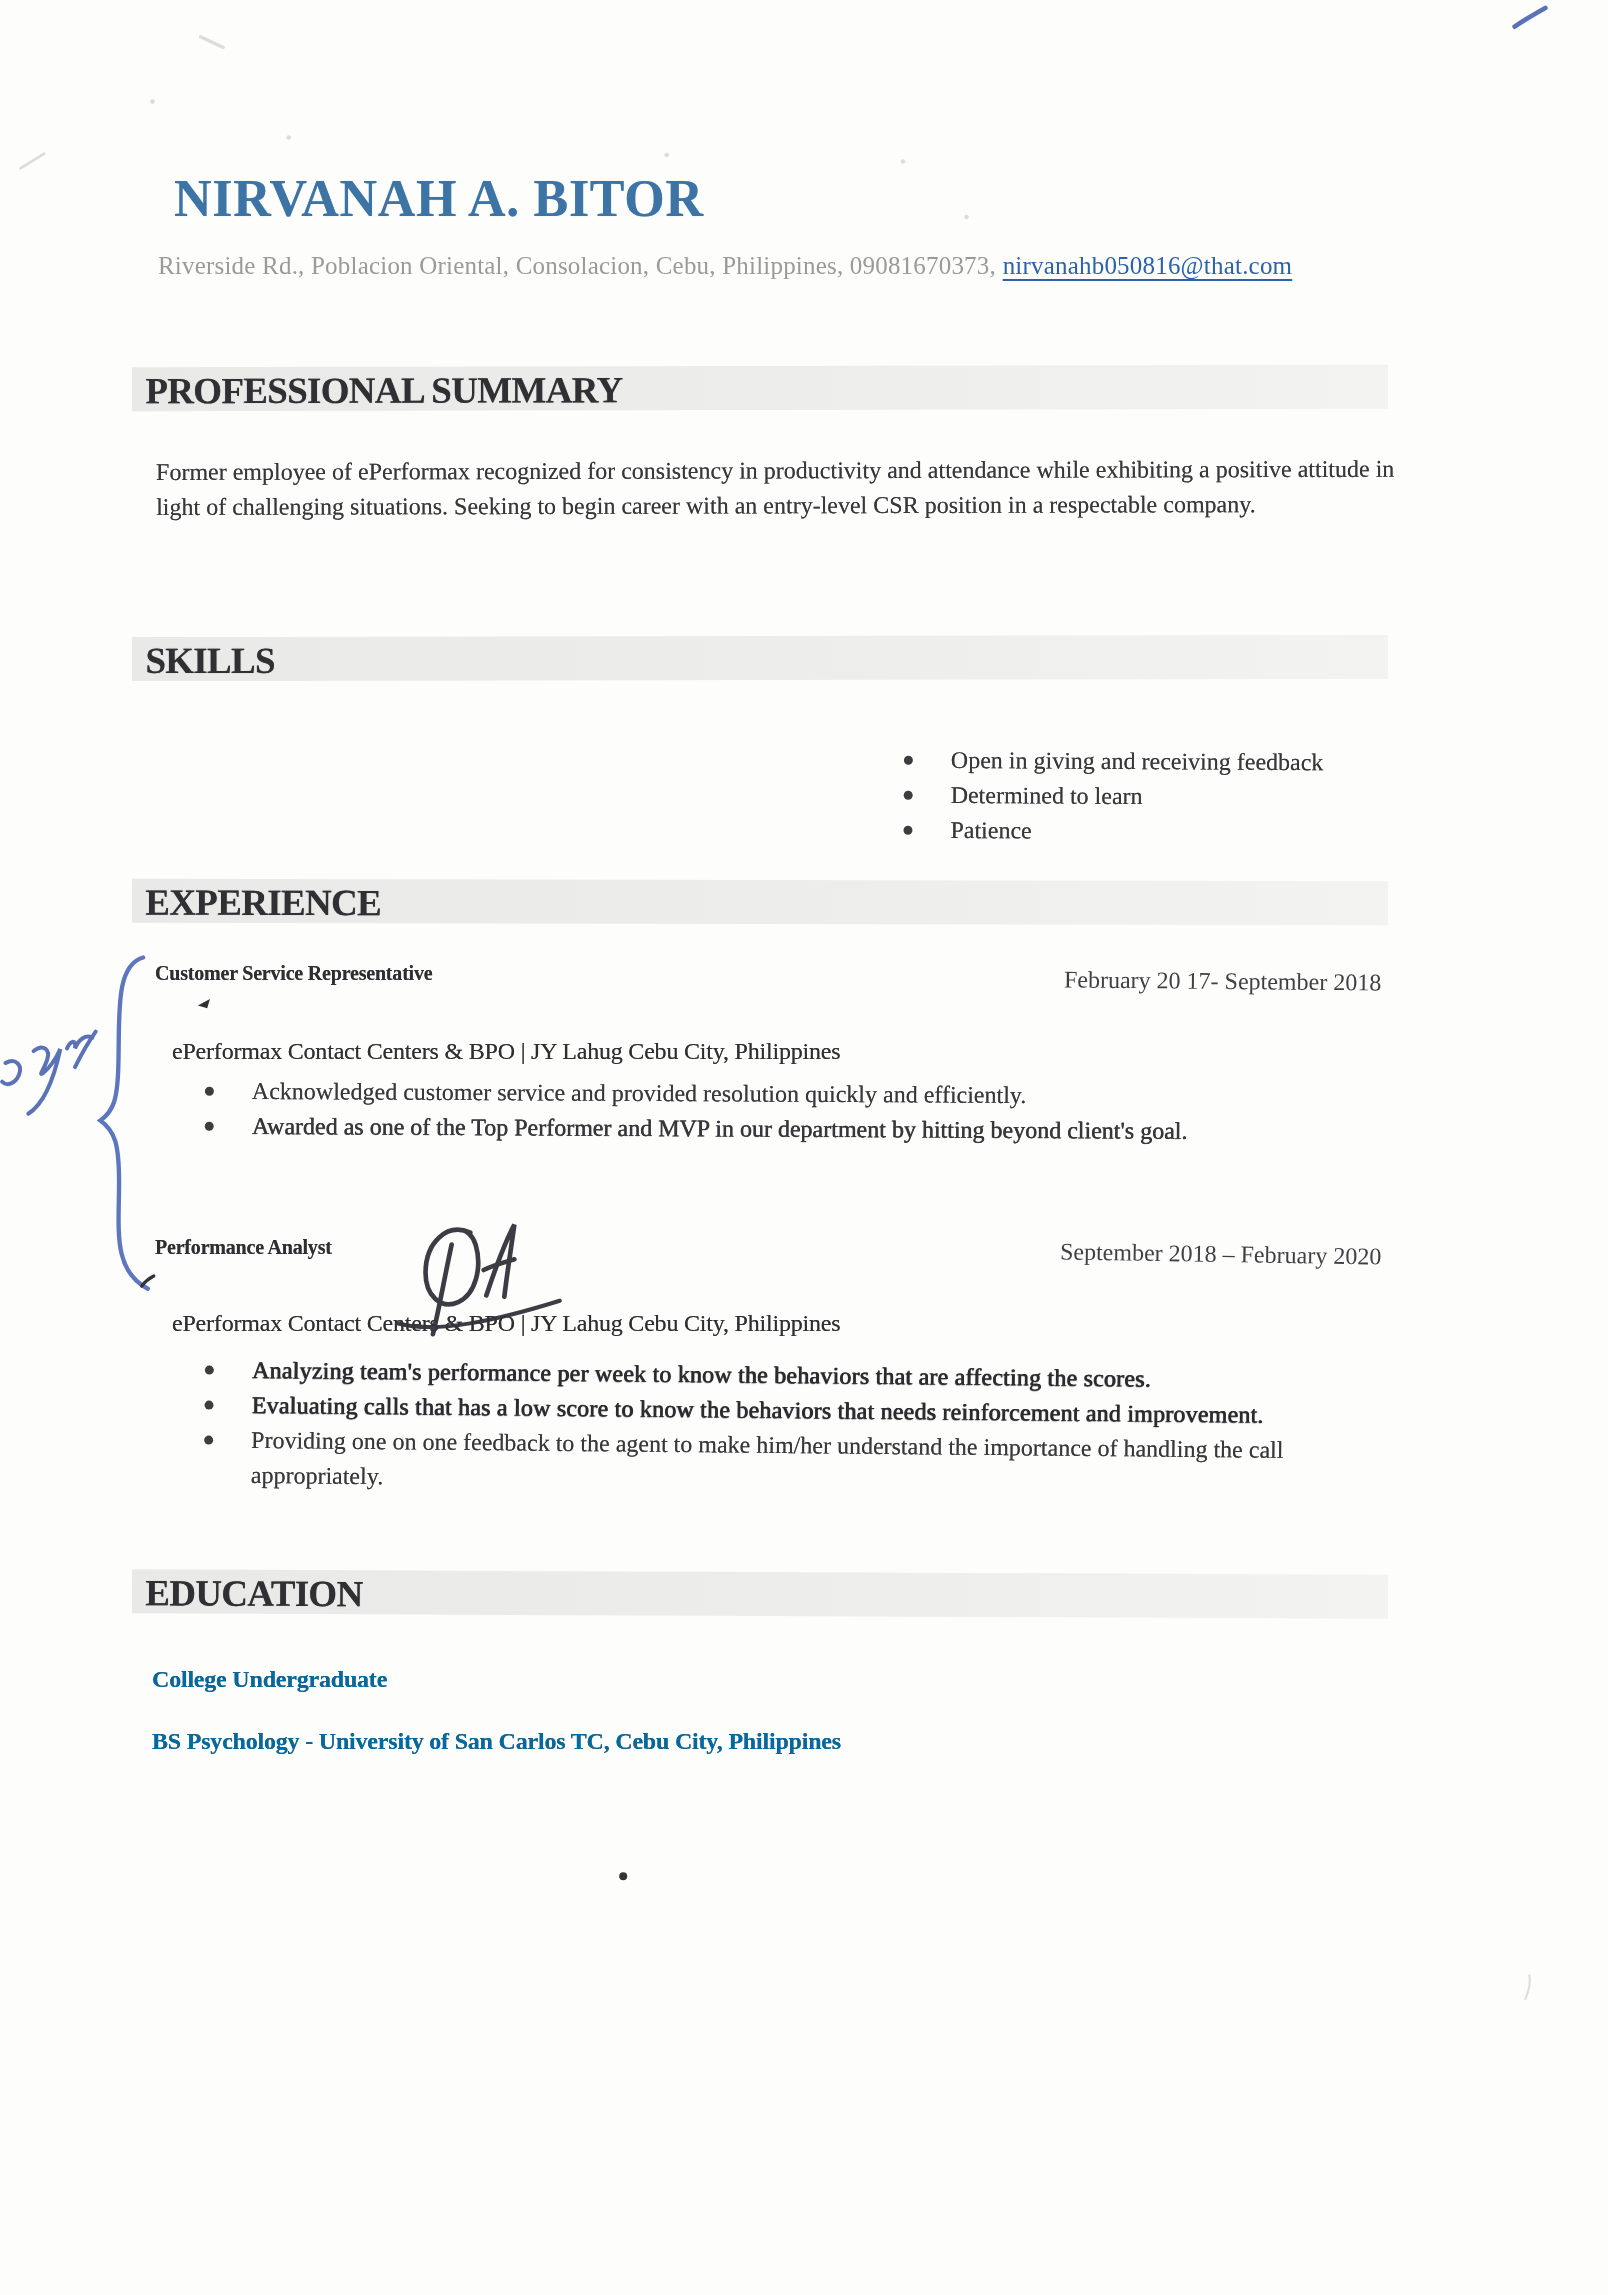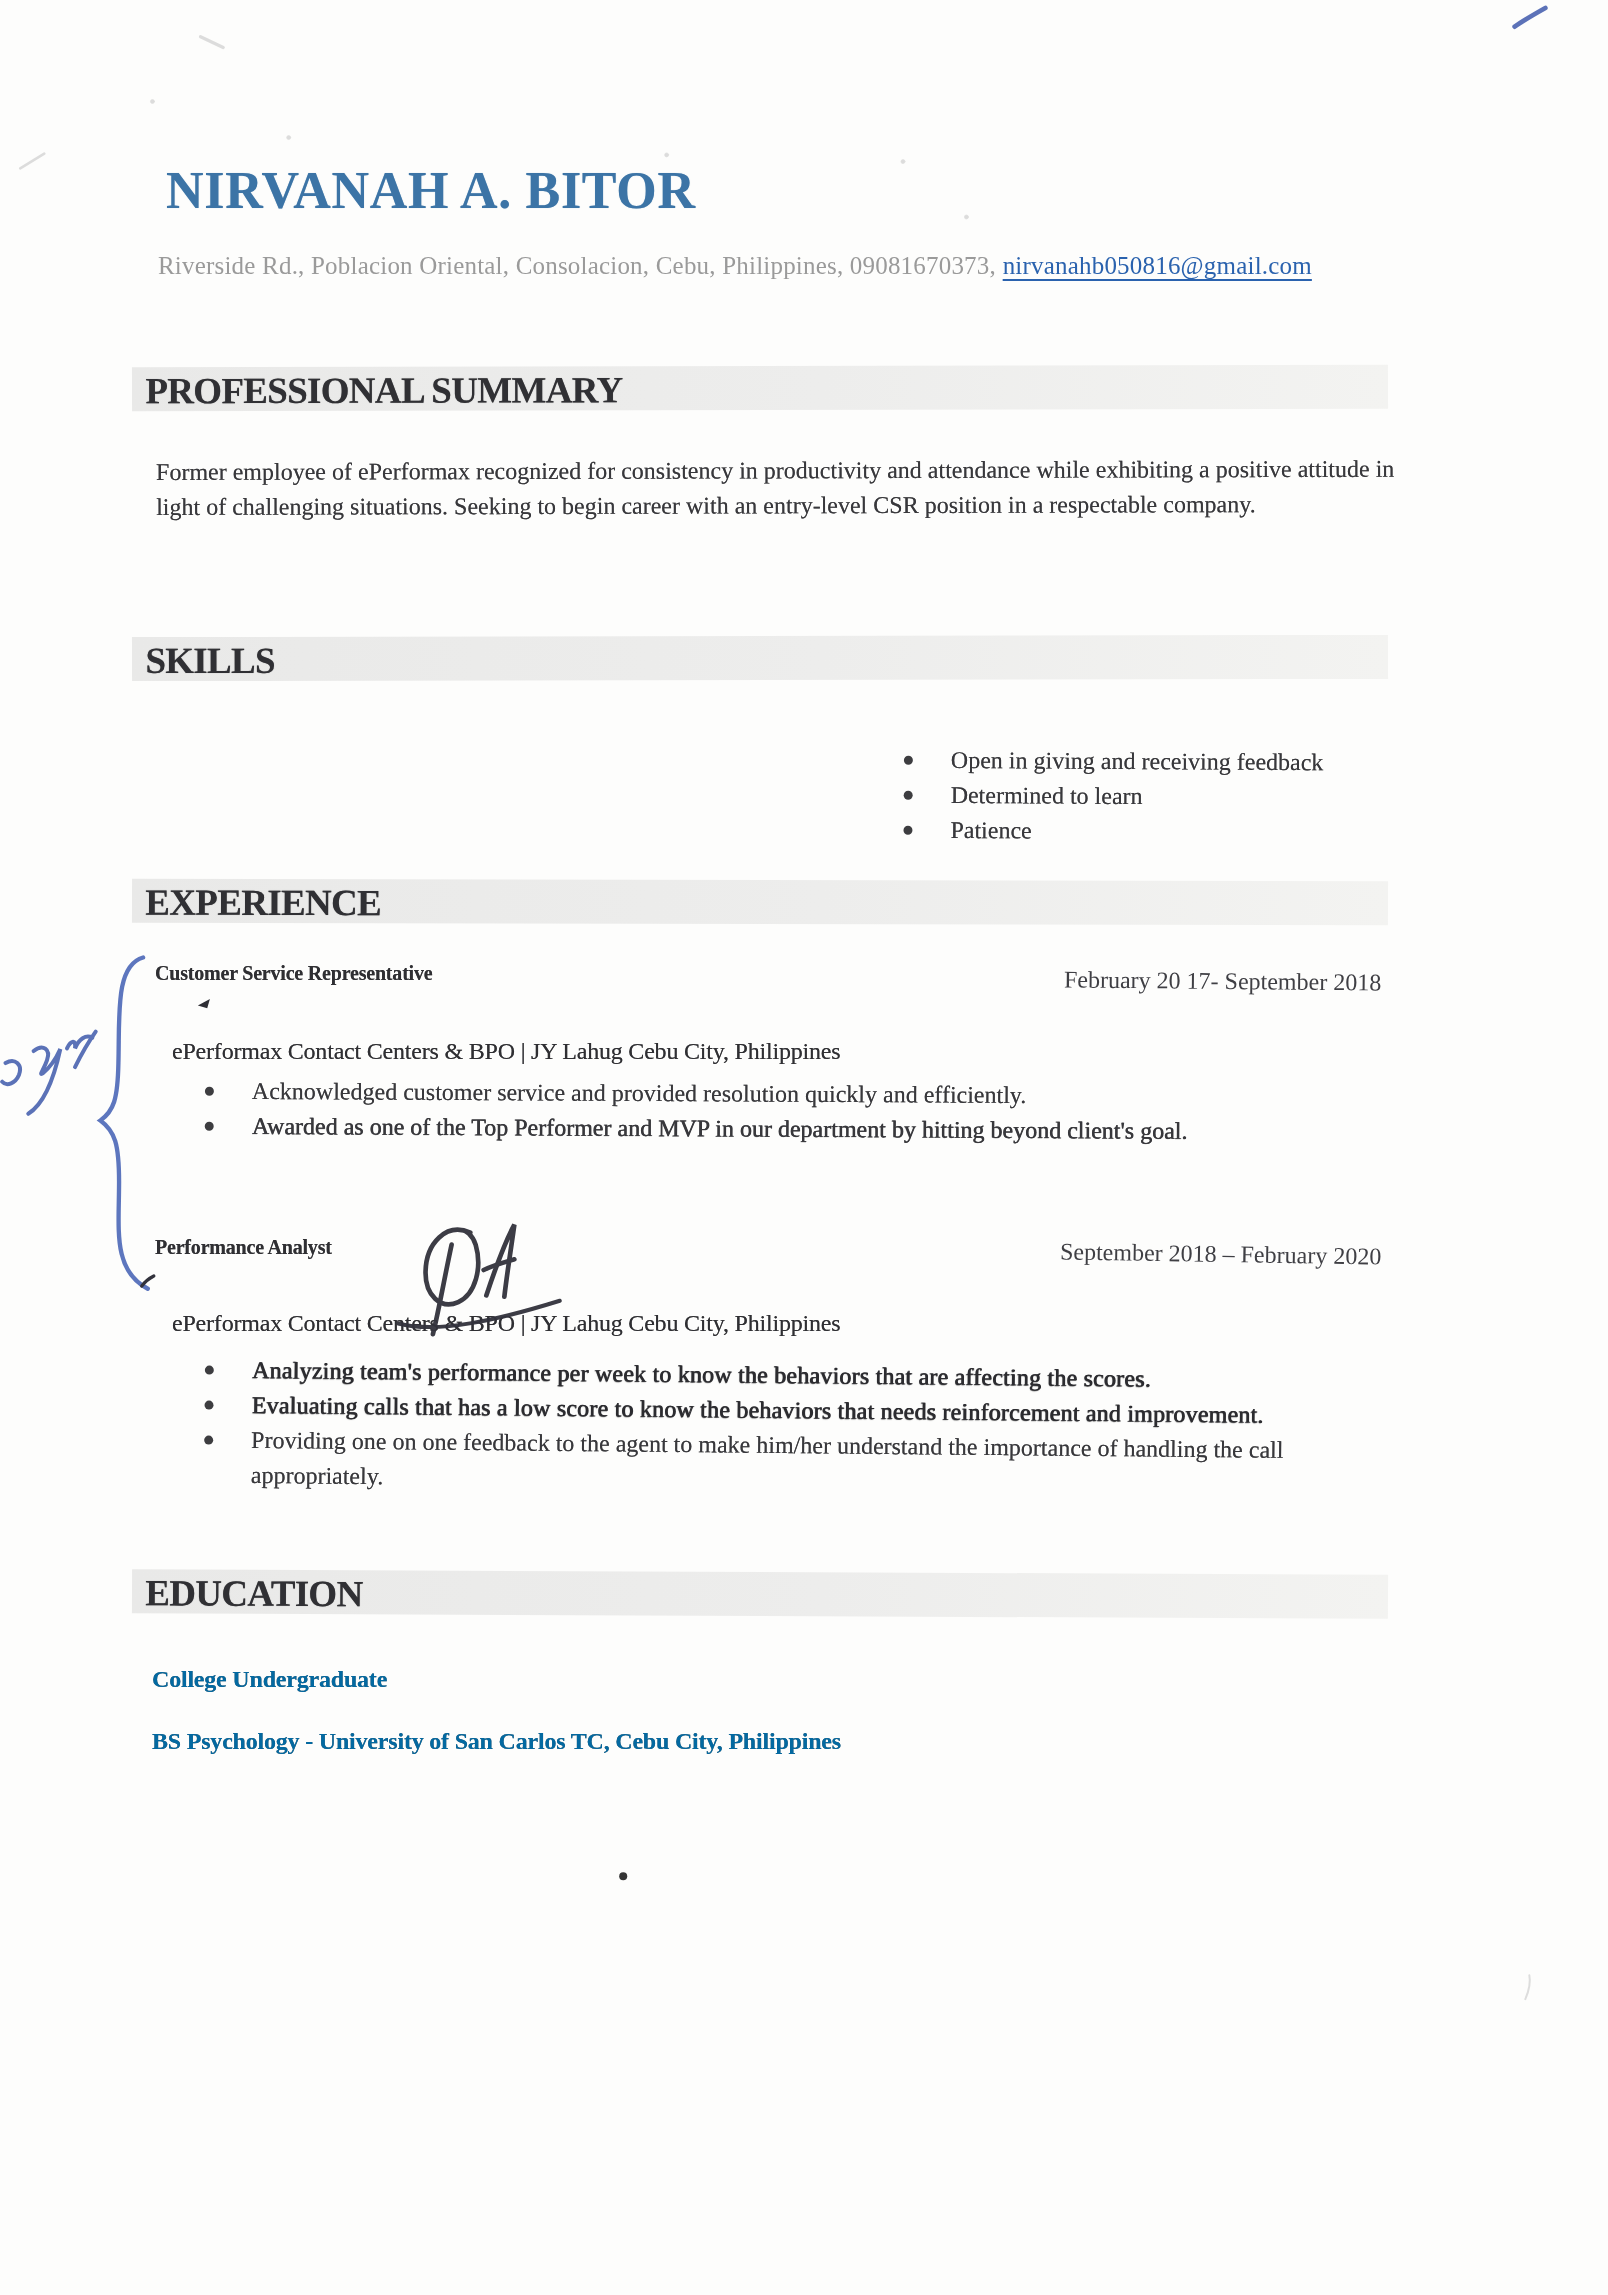--- a/index.html
+++ b/index.html
@@ -7,21 +7,21 @@
     position:relative;
     width:1609px;height:2295px;
     margin:0 auto;
     background:#fdfdfc;
     font-family:"Liberation Serif", serif;
     color:var(--text-dark,#35353a);
     overflow:hidden;
   }
   
   .name{
-    position:absolute;left:158px;top:156px;margin:8px;
+    position:absolute;left:158px;top:156px;margin:16px;
     font-size:52px;line-height:1.05;font-weight:bold;
     letter-spacing:0.7px;
     color:var(--name-blue,#3c74a6);
     text-shadow:0 0 0.7px rgba(60,116,166,.55);
   }
   .contact{
     position:absolute;left:158px;top:251px;margin:0;
     font-size:25px;line-height:1.2;
     color:var(--contact-gray,#9a9a9a);
     letter-spacing:0.2px;
@@ -113,21 +113,21 @@
   .edu-2{top:1728px;}
   
   .overlay{position:absolute;left:0;top:0;pointer-events:none;}
 </style>
 </head>
 <body>
 
 <div class="page">
 
   <h1 class="name">NIRVANAH A. BITOR</h1>
-  <p class="contact"><span>Riverside Rd., Poblacion Oriental, Consolacion, Cebu, Philippines, 09081670373,</span><a class="email">nirvanahb050816@gmail.com</a></p>
+  <p class="contact"><span>Riverside Rd., Poblacion Oriental, Consolacion, Cebu, Philippines, 09081670373,</span><a class="email">nirvanahb050816@that.com</a></p>
 
   <div class="bar bar-summary">
     <h2>PROFESSIONAL SUMMARY</h2>
   </div>
   <p class="summary-body body-text">Former employee of ePerformax recognized for consistency in productivity and attendance while exhibiting a positive attitude in light of challenging situations. Seeking to begin career with an entry-level CSR position in a respectable company.</p>
 
   <div class="bar bar-skills">
     <h2>SKILLS</h2>
   </div>
   <ul class="dotted skills-right body-text">

